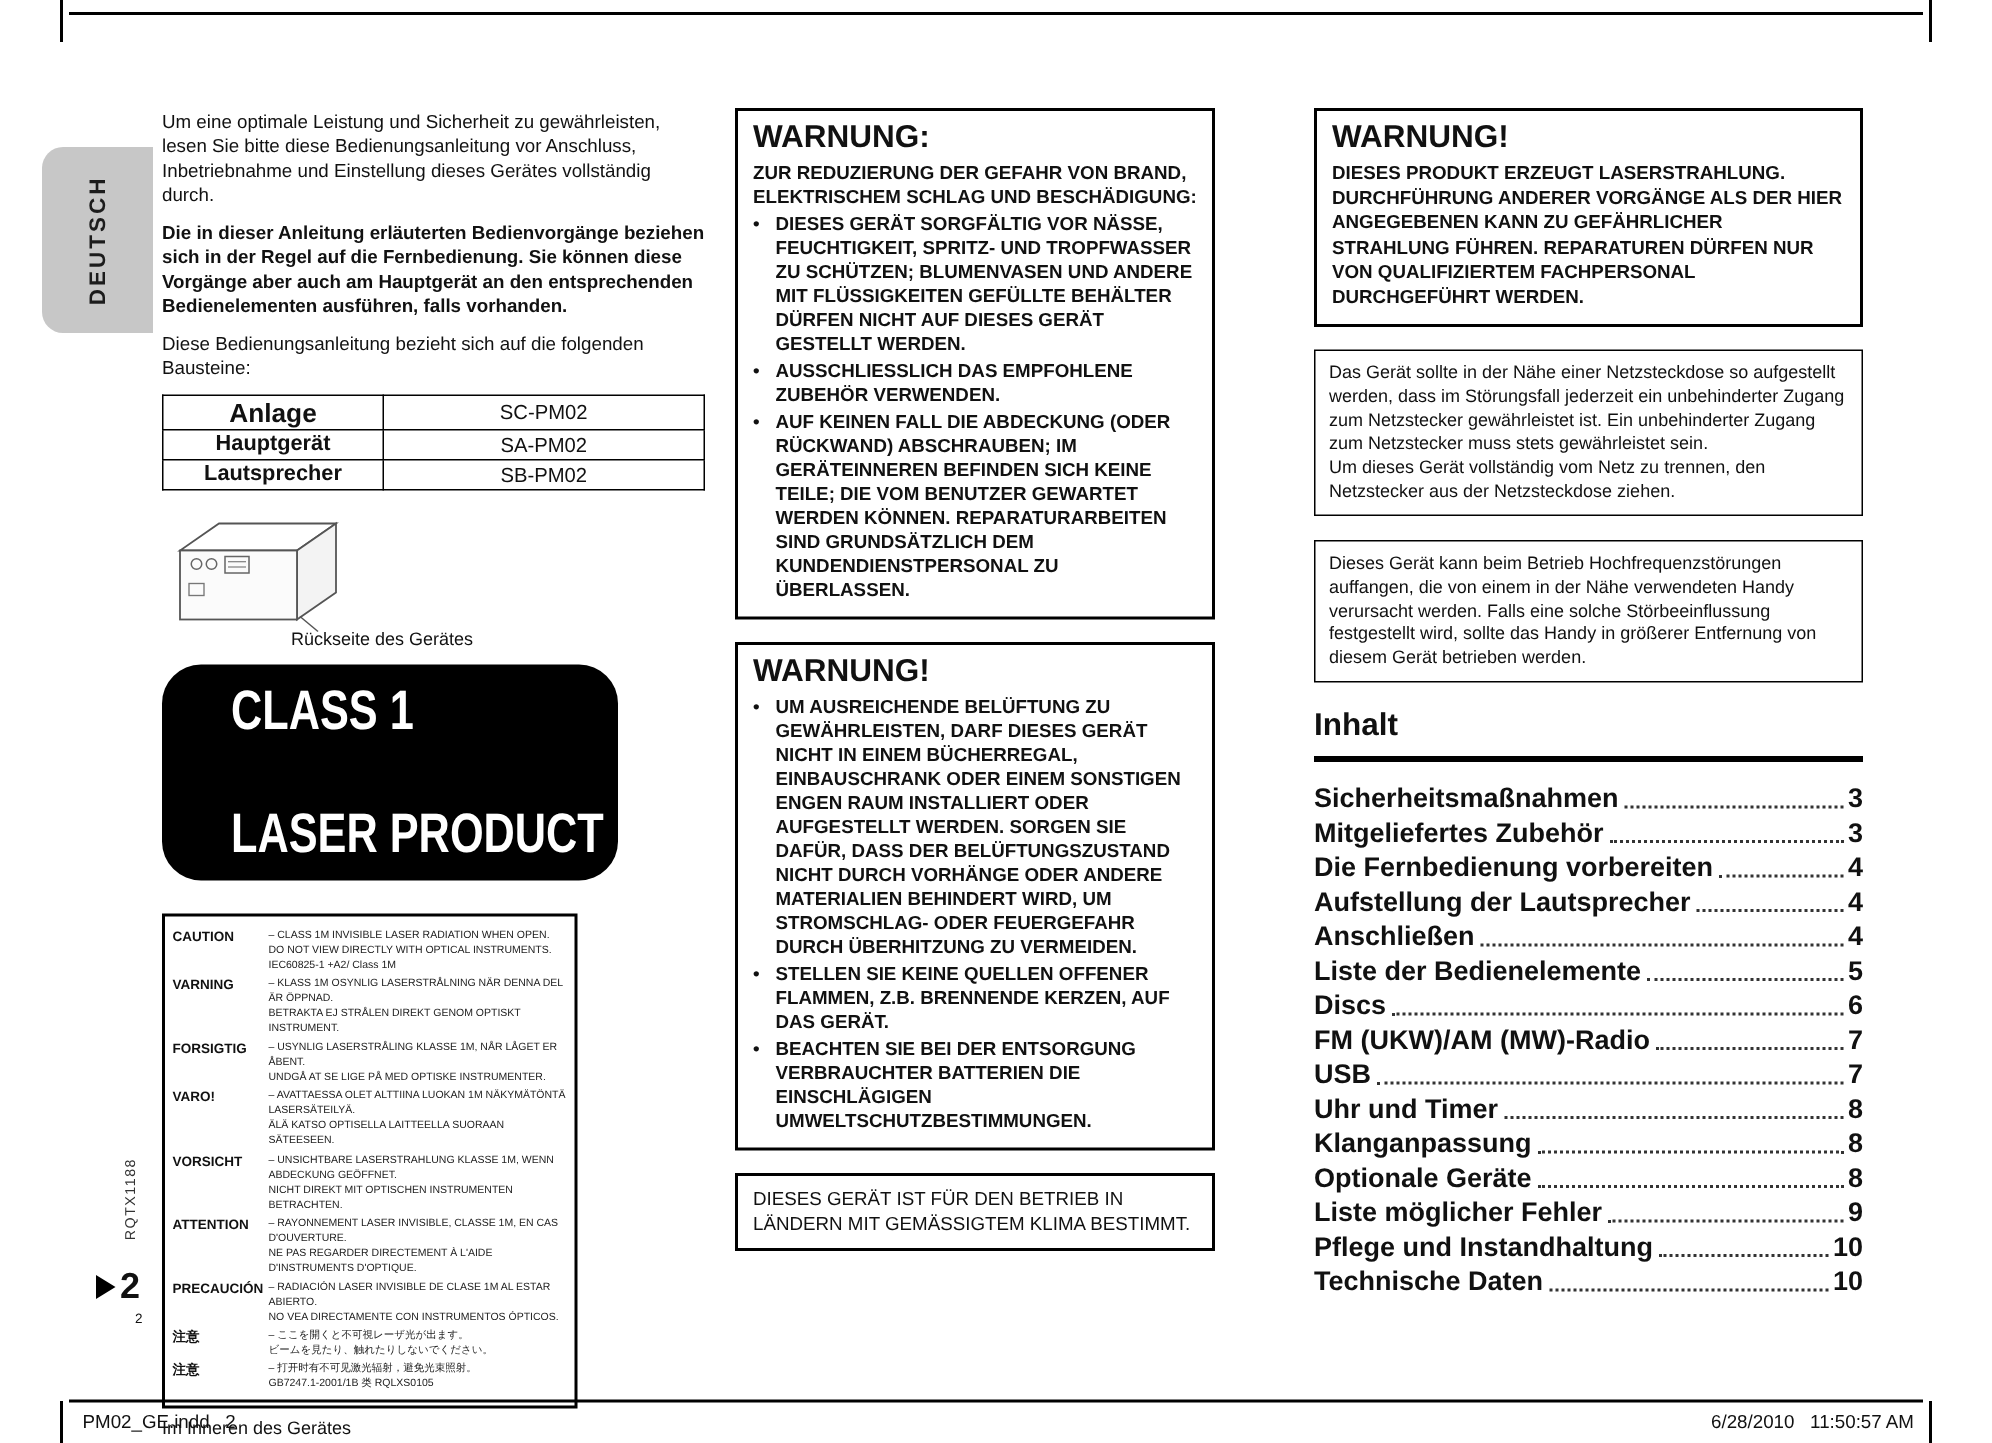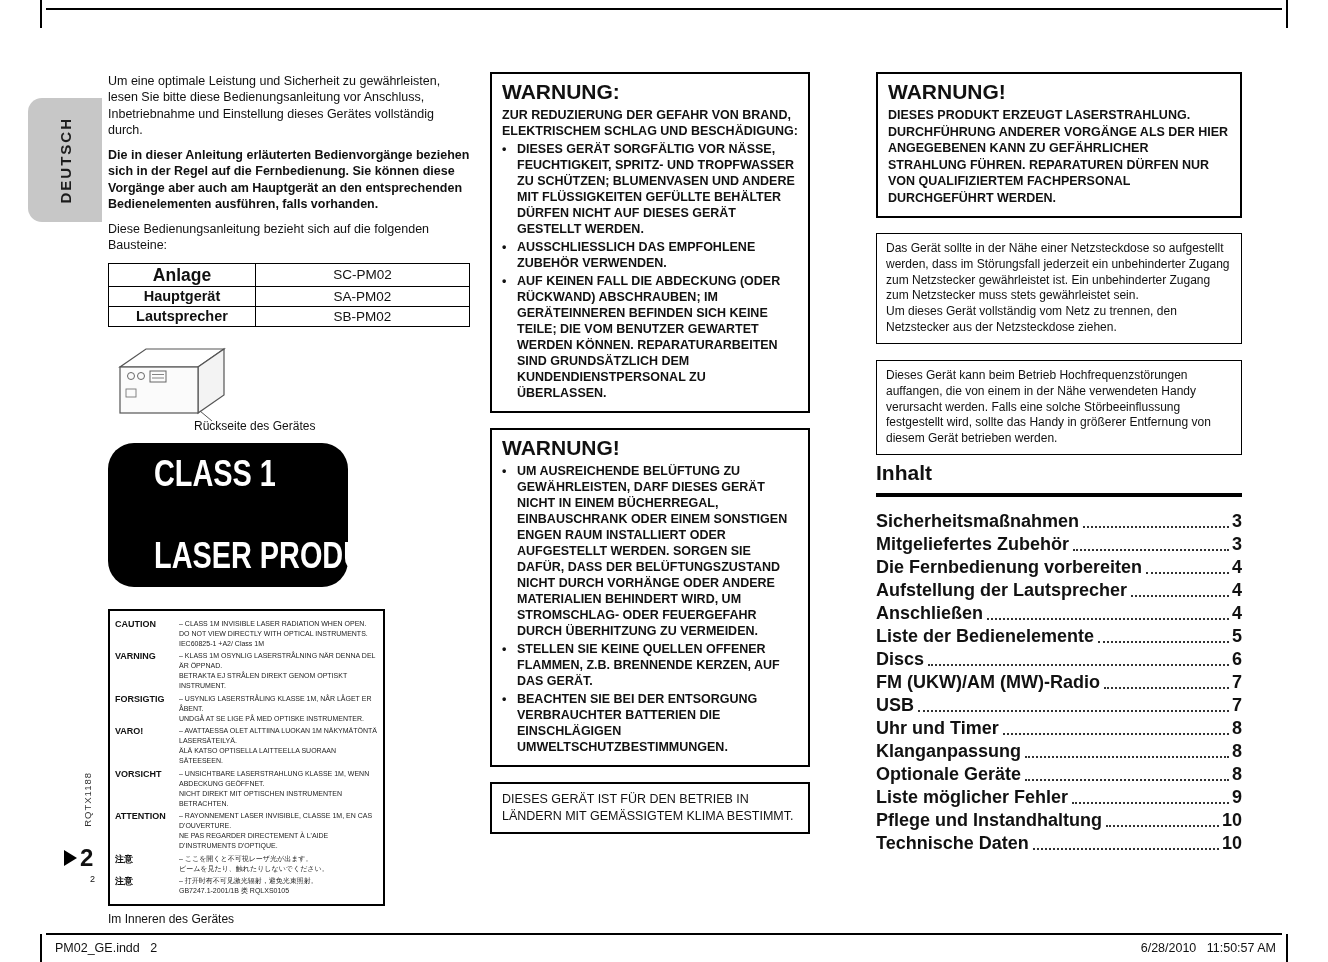--- a/index.html
+++ b/index.html
@@ -38,21 +38,21 @@
   .model-table { border-collapse:collapse; width:100%; margin:3px 0 16px 0; text-align:center; }
   .model-table td { border:1.5px solid #000; padding:0 6px; }
   .mt-l { width:134px; font-weight:bold; font-size:14.5px; }
   .mt-big { font-size:17.5px; }
   .mt-v { font-size:13.5px; }
 
   .device-illu { margin:0; height:80px; }
   .rear-caption { font-size:12px; margin:-4px 0 6px 86px; }
 
   .laser-box {
-    width:240px; height:144px; background:#000; border-radius:26px; color:#fff;
+    width:304px; height:144px; background:#000; border-radius:26px; color:#fff;
     display:flex; flex-direction:column; justify-content:center;
     padding-left:46px; box-sizing:border-box; margin:8px 0 22px 0;gap:40px;
   }
   .laser-line {
     font-size:37px; font-weight:bold; line-height:1.12; white-space:nowrap;
     transform:scaleX(0.78); transform-origin:left center;
   }
 
   .caution-label {
     width:277px; box-sizing:border-box; border:2px solid #000; padding:6px 5px;
@@ -69,21 +69,21 @@
   .wb { display:flex; font-size:12.5px; font-weight:bold; line-height:1.28; margin-top:2px; }
   .wb-marker { flex:0 0 15px; }
   .wb-marker::before { content:"•"; }
   .wb-text { flex:1; }
   .wbody { font-size:12.5px; font-weight:bold; line-height:1.32; white-space:pre-line; }
   .plain-box { border:2px solid #000; padding:7px 10px; font-size:12.5px; line-height:1.35; box-sizing:border-box; }
   .note-box {
     border:1.5px solid #000; padding:7px 9px; font-size:12px; line-height:1.32;
     white-space:pre-line; margin-bottom:16px; box-sizing:border-box;
   }
-  .mb6 { margin-bottom:6px; }
+  .mb6 { margin-bottom:17px; }
 
   
   .inhalt-title { font-size:21px; font-weight:bold; margin:6px 0 8px 0; }
   .inhalt-rule { height:4px; background:#000; margin-bottom:12px; }
   .toc-row { display:flex; align-items:flex-end; height:23px; font-weight:bold; font-size:18px; }
   .toc-label { white-space:nowrap; }
   .toc-dots { flex:1; border-bottom:2.2px dotted #333; margin:0 3px 4px 4px; }
   .toc-page { white-space:nowrap; }
 
   
@@ -186,20 +186,25 @@
         <span class="c-lang">VORSICHT</span>
         <span class="c-text">– UNSICHTBARE LASERSTRAHLUNG KLASSE 1M, WENN ABDECKUNG GEÖFFNET.
 NICHT DIREKT MIT OPTISCHEN INSTRUMENTEN BETRACHTEN.</span>
       </div>
       <div class="c-row">
         <span class="c-lang">ATTENTION</span>
         <span class="c-text">– RAYONNEMENT LASER INVISIBLE, CLASSE 1M, EN CAS D'OUVERTURE.
 NE PAS REGARDER DIRECTEMENT À L'AIDE D'INSTRUMENTS D'OPTIQUE.</span>
       </div>
       <div class="c-row">
+        <span class="c-lang">PRECAUCIÓN</span>
+        <span class="c-text">– RADIACIÓN LASER INVISIBLE DE CLASE 1M AL ESTAR ABIERTO.
+NO VEA DIRECTAMENTE CON INSTRUMENTOS ÓPTICOS.</span>
+      </div>
+      <div class="c-row">
         <span class="c-lang">注意</span>
         <span class="c-text">– ここを開くと不可視レーザ光が出ます。
 ビームを見たり、触れたりしないでください。</span>
       </div>
       <div class="c-row">
         <span class="c-lang">注意</span>
         <span class="c-text">– 打开时有不可见激光辐射，避免光束照射。
 GB7247.1-2001/1B 类    RQLXS0105</span>
       </div>
     </div>

